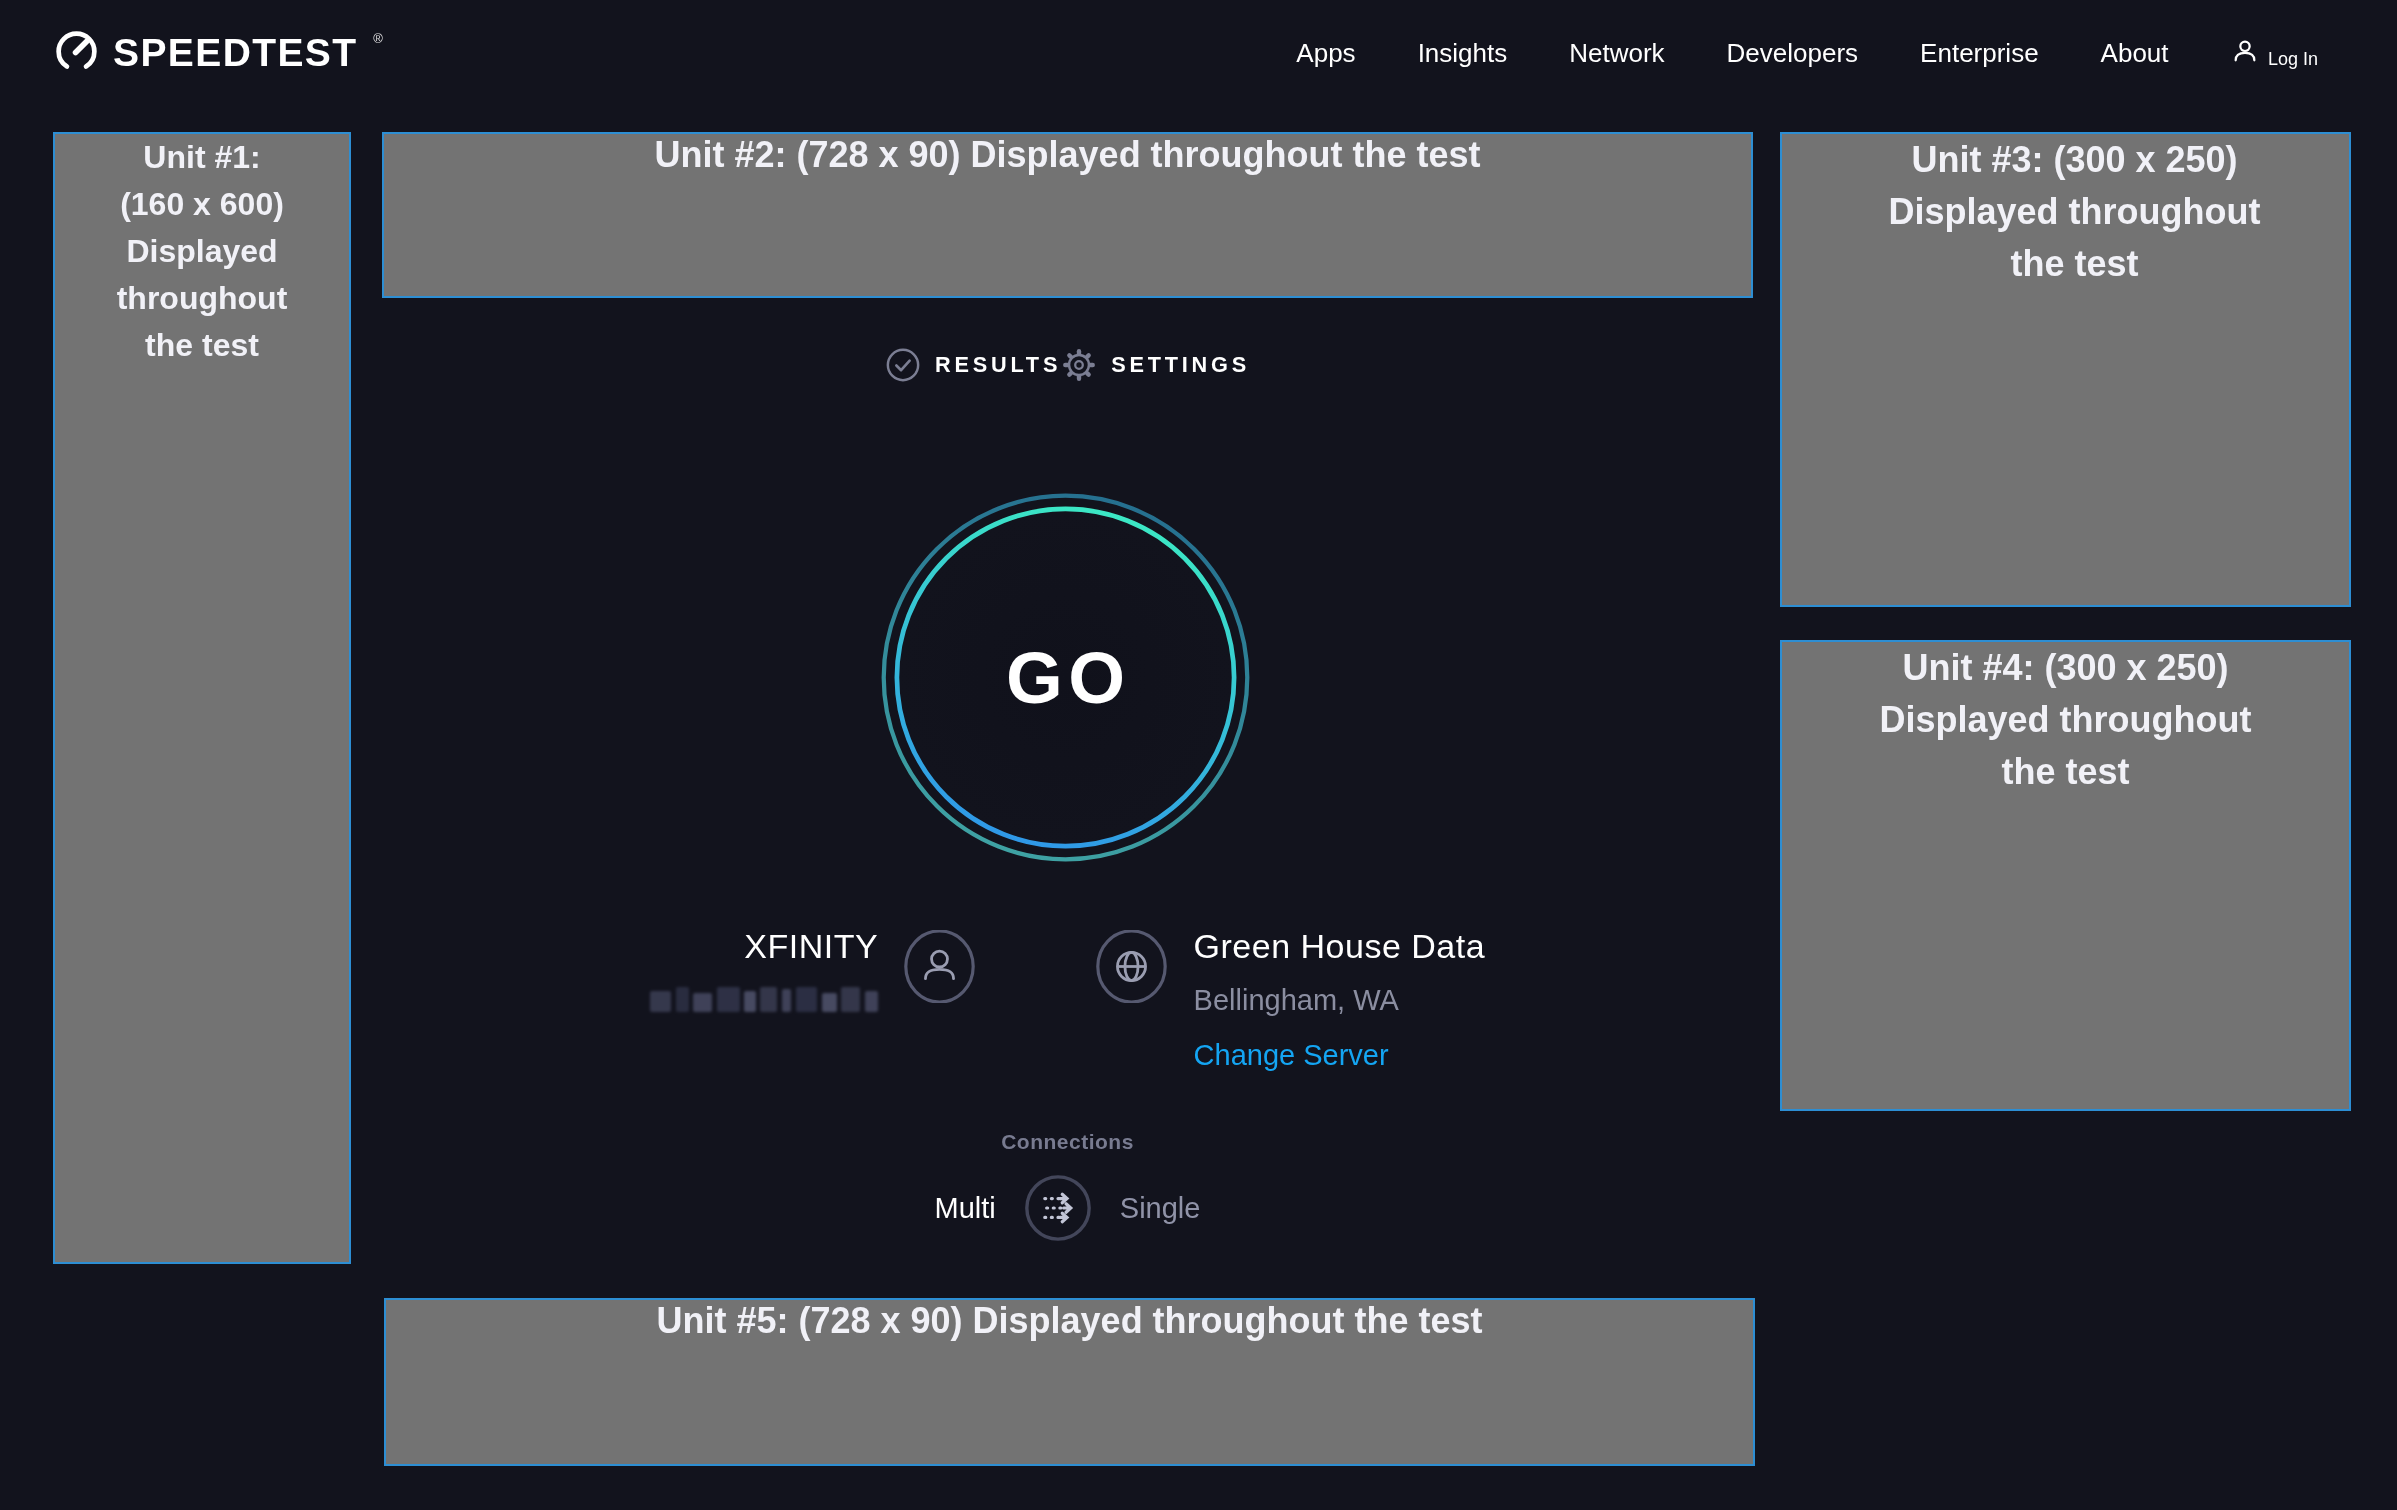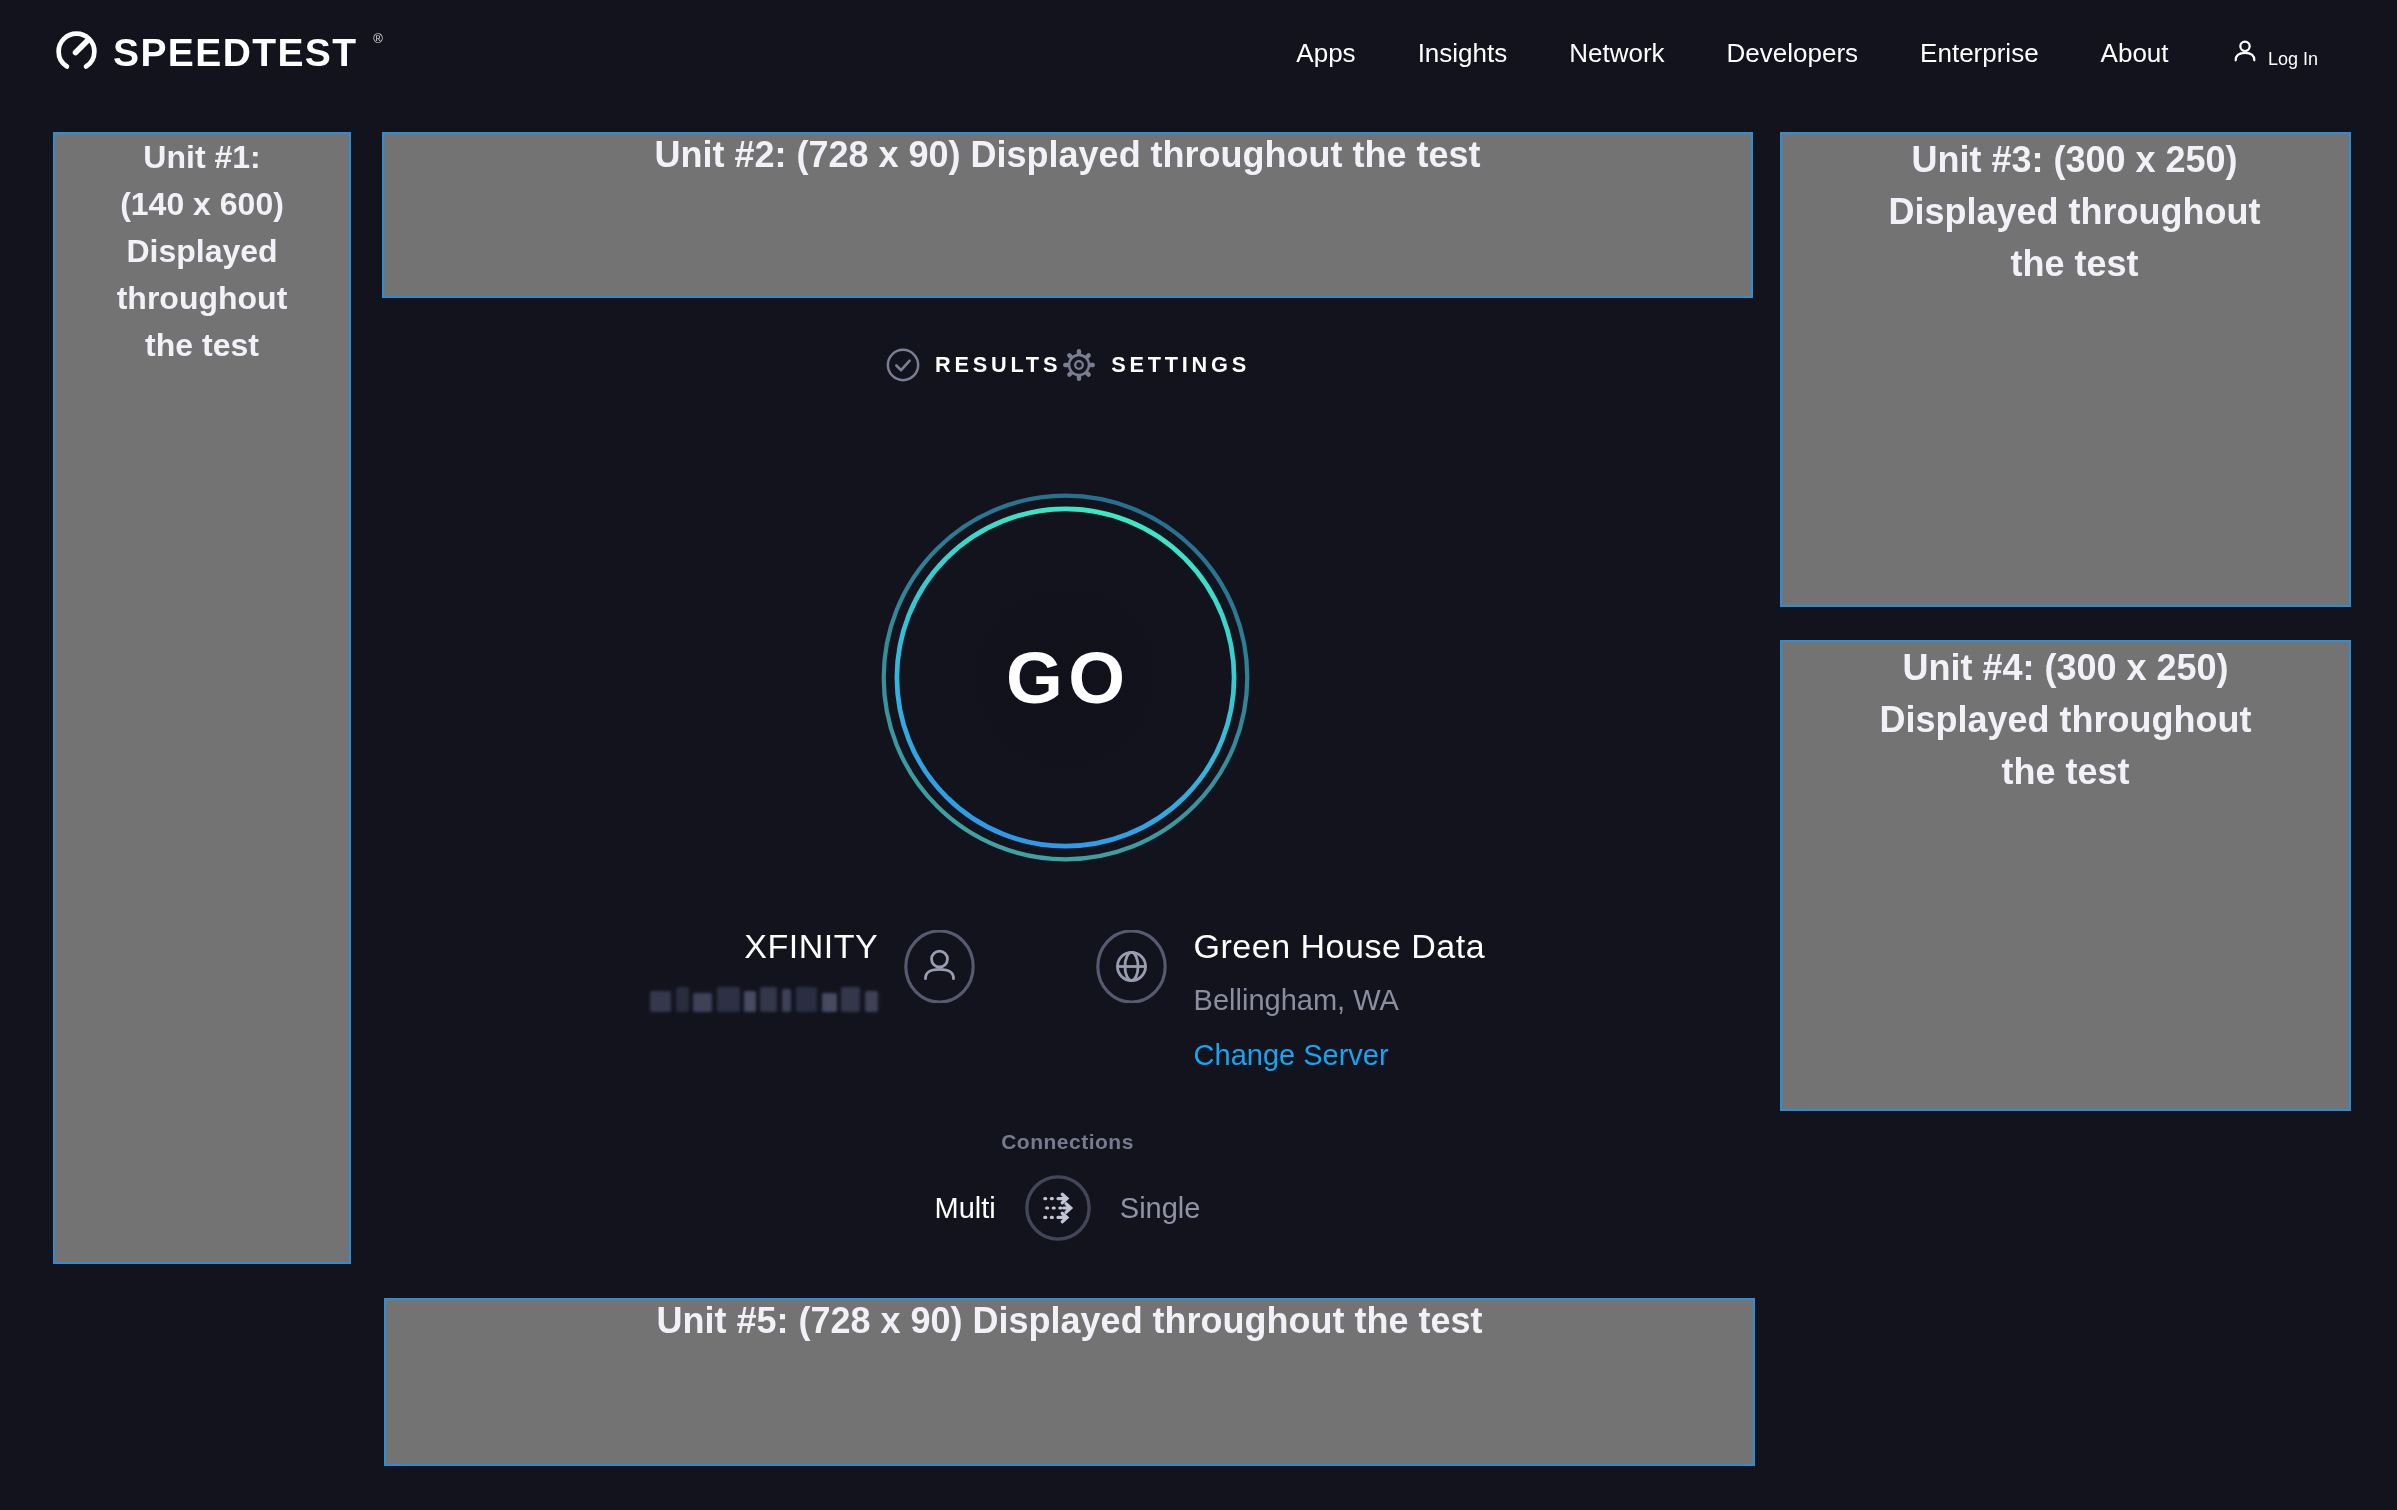--- a/index.html
+++ b/index.html
@@ -109,21 +109,21 @@
           </svg>
         </span>
         <span>Log In</span>
       </span>
     </nav>
   </header>
 
   <div class="ad ad1">
     <div>
       <span class="ad-line">Unit #1:</span>
-      <span class="ad-line">(140 x 600)</span>
+      <span class="ad-line">(160 x 600)</span>
       <span class="ad-line">Displayed</span>
       <span class="ad-line">throughout</span>
       <span class="ad-line">the test</span>
     </div>
   </div>
 
   <div class="ad ad2">
     <div>Unit #2: (728 x 90) Displayed throughout the test</div>
   </div>
 

